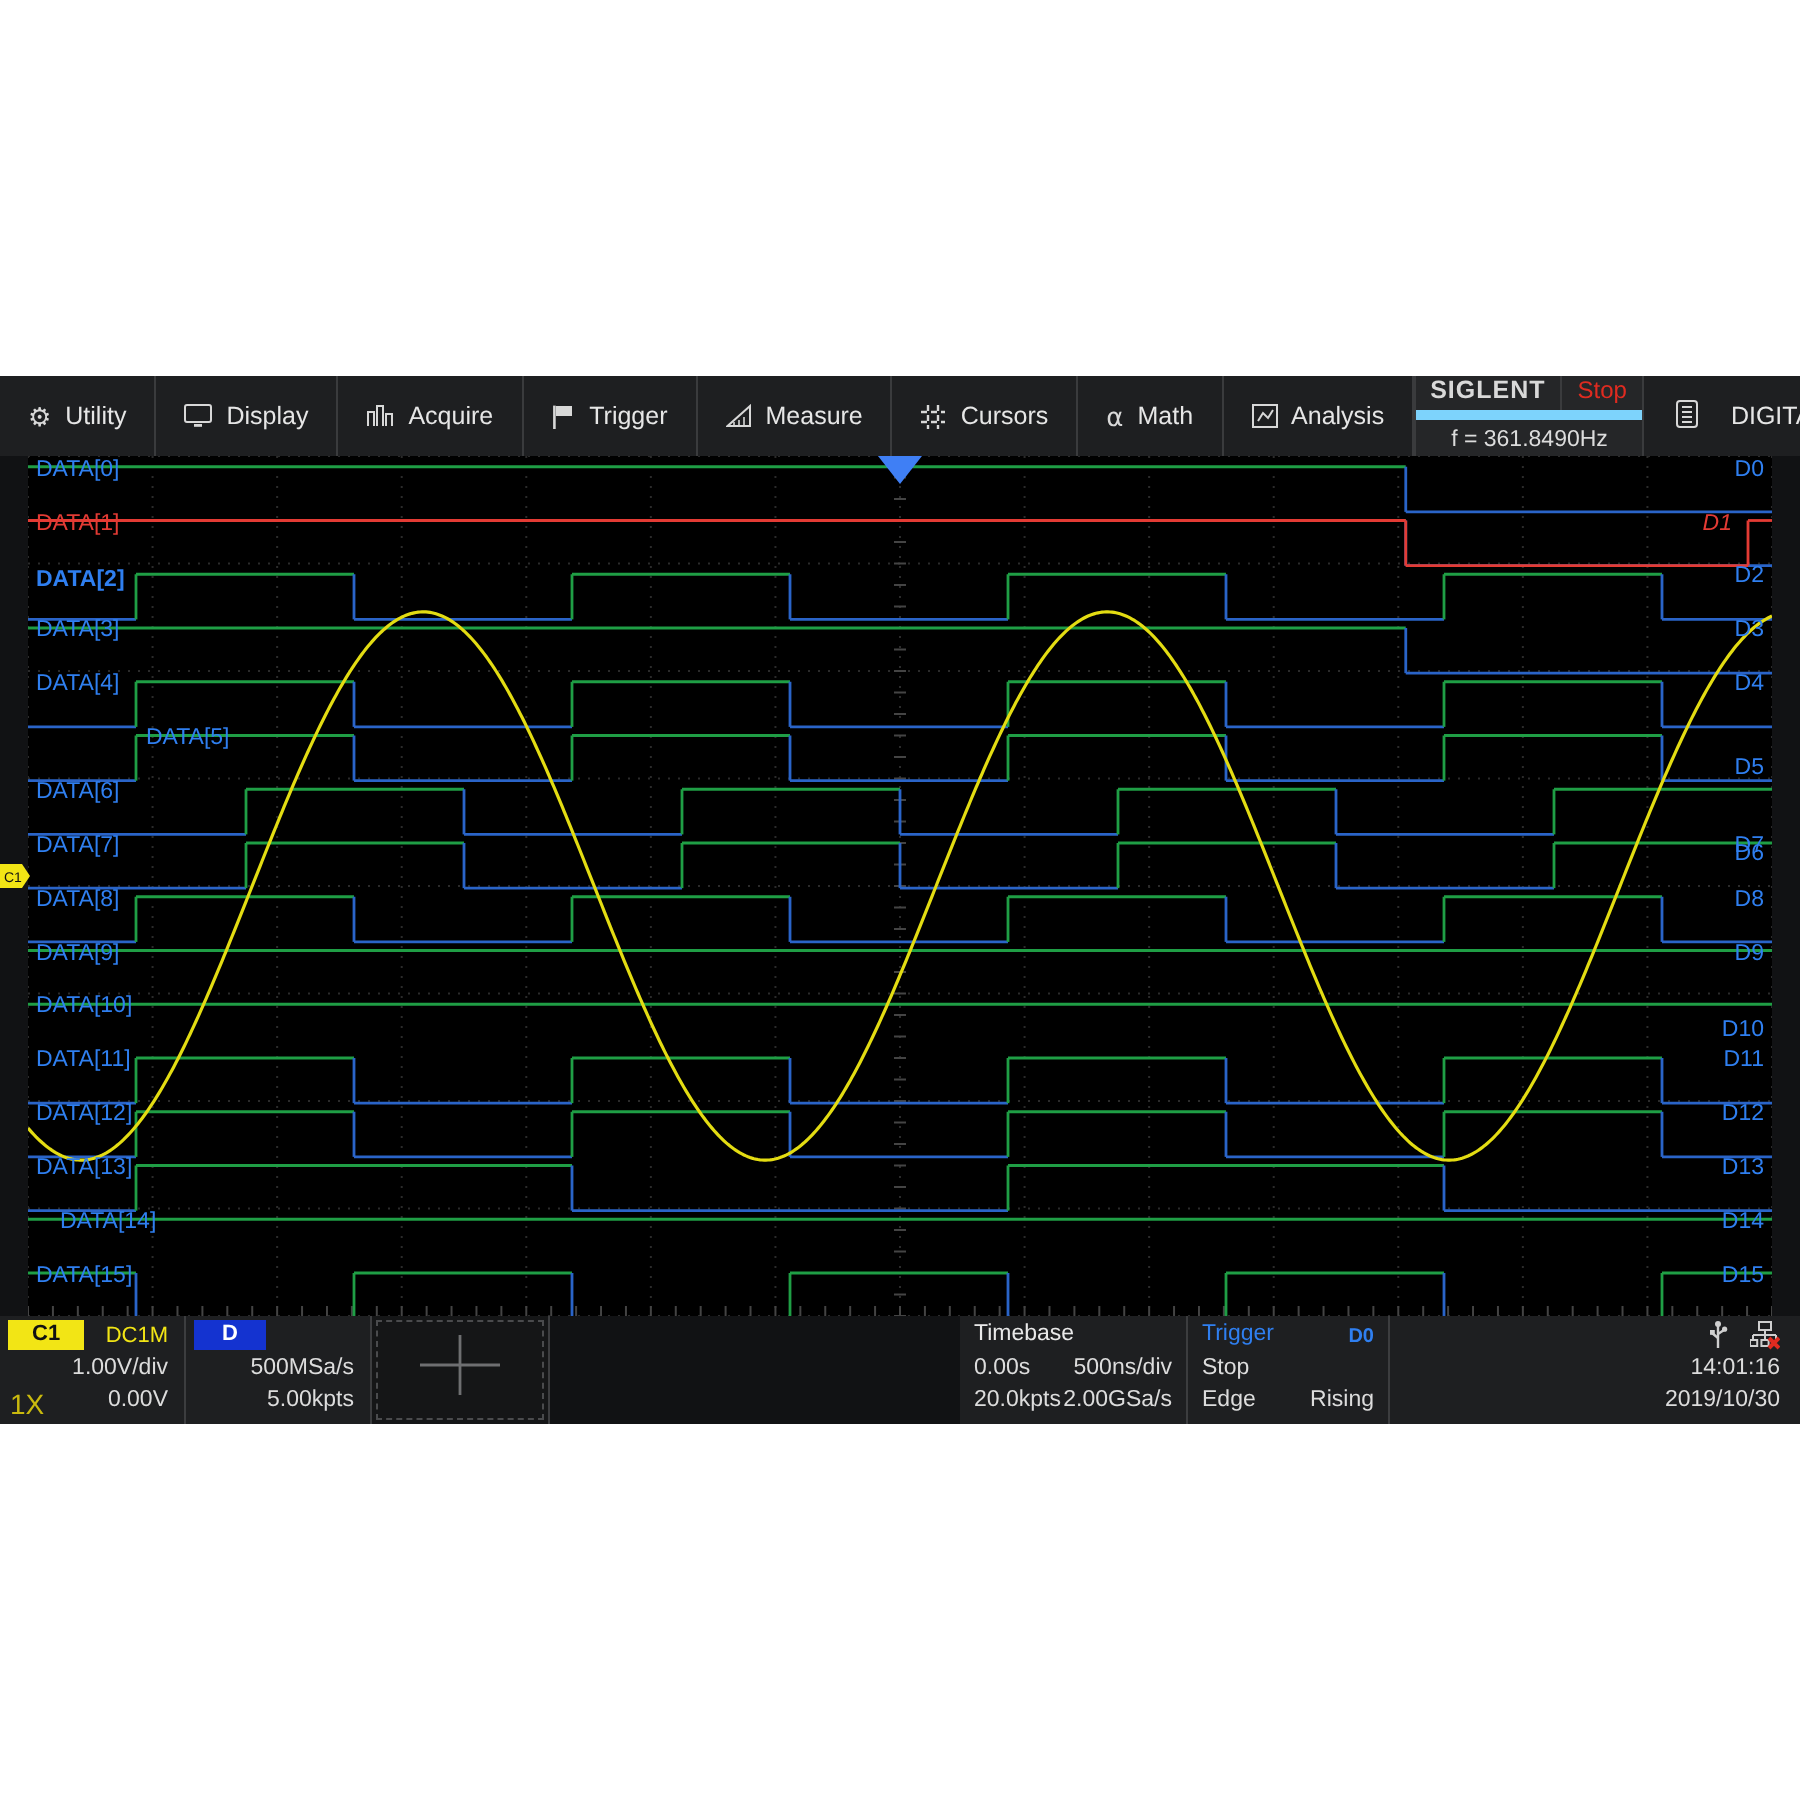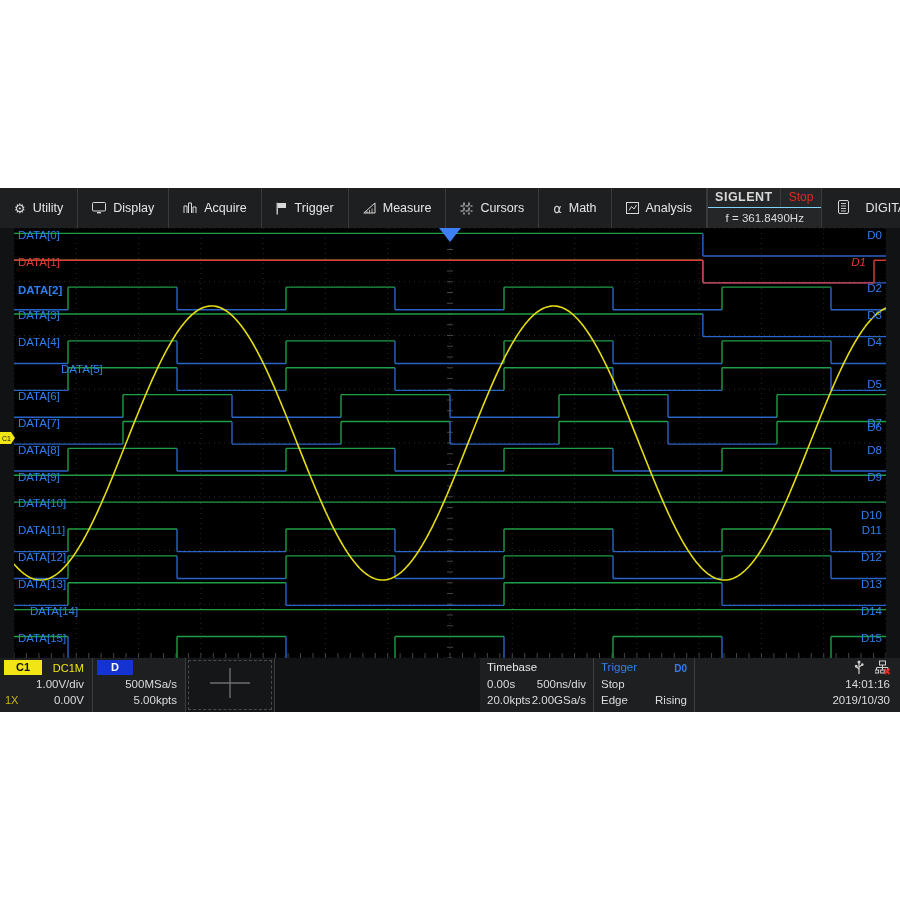--- a/index.html
+++ b/index.html
@@ -8,21 +8,21 @@
   .scope{position:absolute;left:0;top:188px;width:900px;height:524px;background:#111214;overflow:hidden;}
 
   
   .menubar{position:relative;height:40px;background:#1e1f21;display:flex;align-items:stretch;}
   .menu-item{display:flex;align-items:center;gap:7px;padding:0 14px;color:#e6e6e6;font-size:12.5px;
              border-right:1px solid #3a3b3d;white-space:nowrap;}
   .menu-item .gl{font-size:13px;color:#d8d8d8;line-height:1;display:inline-block;}
   .menu-item svg{display:block;}
   .brandbox{display:flex;flex-direction:column;justify-content:center;align-items:center;
             width:120px;border-right:1px solid #3a3b3d;border-left:1px solid #3a3b3d;background:#252628;}
-  .brandrow{display:flex;align-items:center;justify-content:center;width:100%;height:19px;border-bottom:1px solid #7dd3fc;text-align:right;}
+  .brandrow{display:flex;align-items:center;justify-content:center;width:100%;height:19px;border-bottom:5px solid #7dd3fc;text-align:right;}
   .brand{color:#d9d9d9;font-size:12.5px;font-weight:bold;letter-spacing:.5px;padding:0 7px;
          border-right:1px solid #3a3b3d;line-height:19px;}
   .runstate{color:#e02b20;font-size:12px;padding:0 8px;line-height:19px;}
   .freq{color:#dcdcdc;font-size:11.5px;line-height:20px;}
   .digbtn{display:flex;align-items:center;gap:16px;padding:0 16px;color:#e6e6e6;font-size:12.5px;}
 
   
   .plotwrap{position:absolute;left:14px;top:40px;width:872px;height:430px;background:#000;}
   .plotwrap svg{display:block;}
 
@@ -33,21 +33,21 @@
 
   
   .botbar{position:absolute;left:0;top:470px;width:900px;height:54px;background:#111214;display:flex;}
   .bcell{position:relative;border-right:1px solid #3c3d3f;background:#1e1f21;height:54px;}
   .tagline{height:16px;display:flex;align-items:center;}
   .tagC1{background:#f2e515;color:#111;font-size:11px;font-weight:bold;padding:1px 12px;margin:2px 0 0 4px;line-height:13px;}
   .tagD{background:#1433d0;color:#fff;font-size:11px;font-weight:bold;padding:1px 14px;margin:2px 0 0 4px;line-height:13px;}
   .cpl{color:#f2e515;font-size:11px;position:absolute;right:8px;top:4px;}
   .row2{position:absolute;right:8px;top:20px;color:#dcdcdc;font-size:11.5px;}
   .row3{position:absolute;right:8px;top:36px;color:#dcdcdc;font-size:11.5px;}
-  .attn{position:absolute;left:5px;top:36px;color:#c9b90e;font-size:11px;}
+  .attn{position:absolute;left:5px;top:36px;color:#c9b90e;font-size:14px;}
   .xycell{width:88px;background:#151617;border-right:1px solid #3c3d3f;position:relative;}
   .dots{position:absolute;inset:2px;border:1px dashed #4a4b4d;}
   .cross{position:absolute;left:50%;top:50%;transform:translate(-50%,-50%);}
   .hdr{color:#e8e8e8;font-size:11.5px;position:absolute;left:7px;top:3px;}
   .hdr.blue{color:#2f7ff0;}
   .hdrR{color:#2f7ff0;font-size:10px;font-weight:bold;position:absolute;right:7px;top:5px;}
   .kv-l{position:absolute;left:7px;color:#dcdcdc;font-size:11.5px;}
   .kv-r{position:absolute;right:7px;color:#dcdcdc;font-size:11.5px;}
   .r2{top:20px;} .r3{top:36px;}
   .clockcell{flex:1;background:#1e1f21;position:relative;}
@@ -472,21 +472,21 @@
           <g>
             <path d="M425 0 L447 0 L436 14 Z" fill="#3f7ff5"></path>
           </g>
         </svg>
       <div id="labels-left">
           <div class="chlabel" style="left: 4px; top: 0.6625px;">DATA[0]</div>
           <div class="chlabel red" style="left: 4px; top: 27.5375px;">DATA[1]</div>
           <div class="chlabel" style="left: 4px; top: 56px; font-weight: bold;">DATA[2]</div>
           <div class="chlabel" style="left: 4px; top: 81.2875px;">DATA[3]</div>
           <div class="chlabel" style="left: 4px; top: 108.162px;">DATA[4]</div>
-          <div class="chlabel" style="left: 4px; top: 135.037px; padding-left: 43px;">DATA[5]</div>
+          <div class="chlabel" style="left: 16px; top: 135.037px; padding-left: 43px;">DATA[5]</div>
           <div class="chlabel" style="left: 4px; top: 161.912px;">DATA[6]</div>
           <div class="chlabel" style="left: 4px; top: 188.787px;">DATA[7]</div>
           <div class="chlabel" style="left: 4px; top: 215.662px;">DATA[8]</div>
           <div class="chlabel" style="left: 4px; top: 242.537px;">DATA[9]</div>
           <div class="chlabel" style="left: 4px; top: 269.413px;">DATA[10]</div>
           <div class="chlabel" style="left: 4px; top: 296.288px;">DATA[11]</div>
           <div class="chlabel" style="left: 4px; top: 323.163px;">DATA[12]</div>
           <div class="chlabel" style="left: 4px; top: 350.038px;">DATA[13]</div>
           <div class="chlabel" style="left: 16px; top: 376.913px;">DATA[14]</div>
           <div class="chlabel" style="left: 4px; top: 403.788px;">DATA[15]</div>

